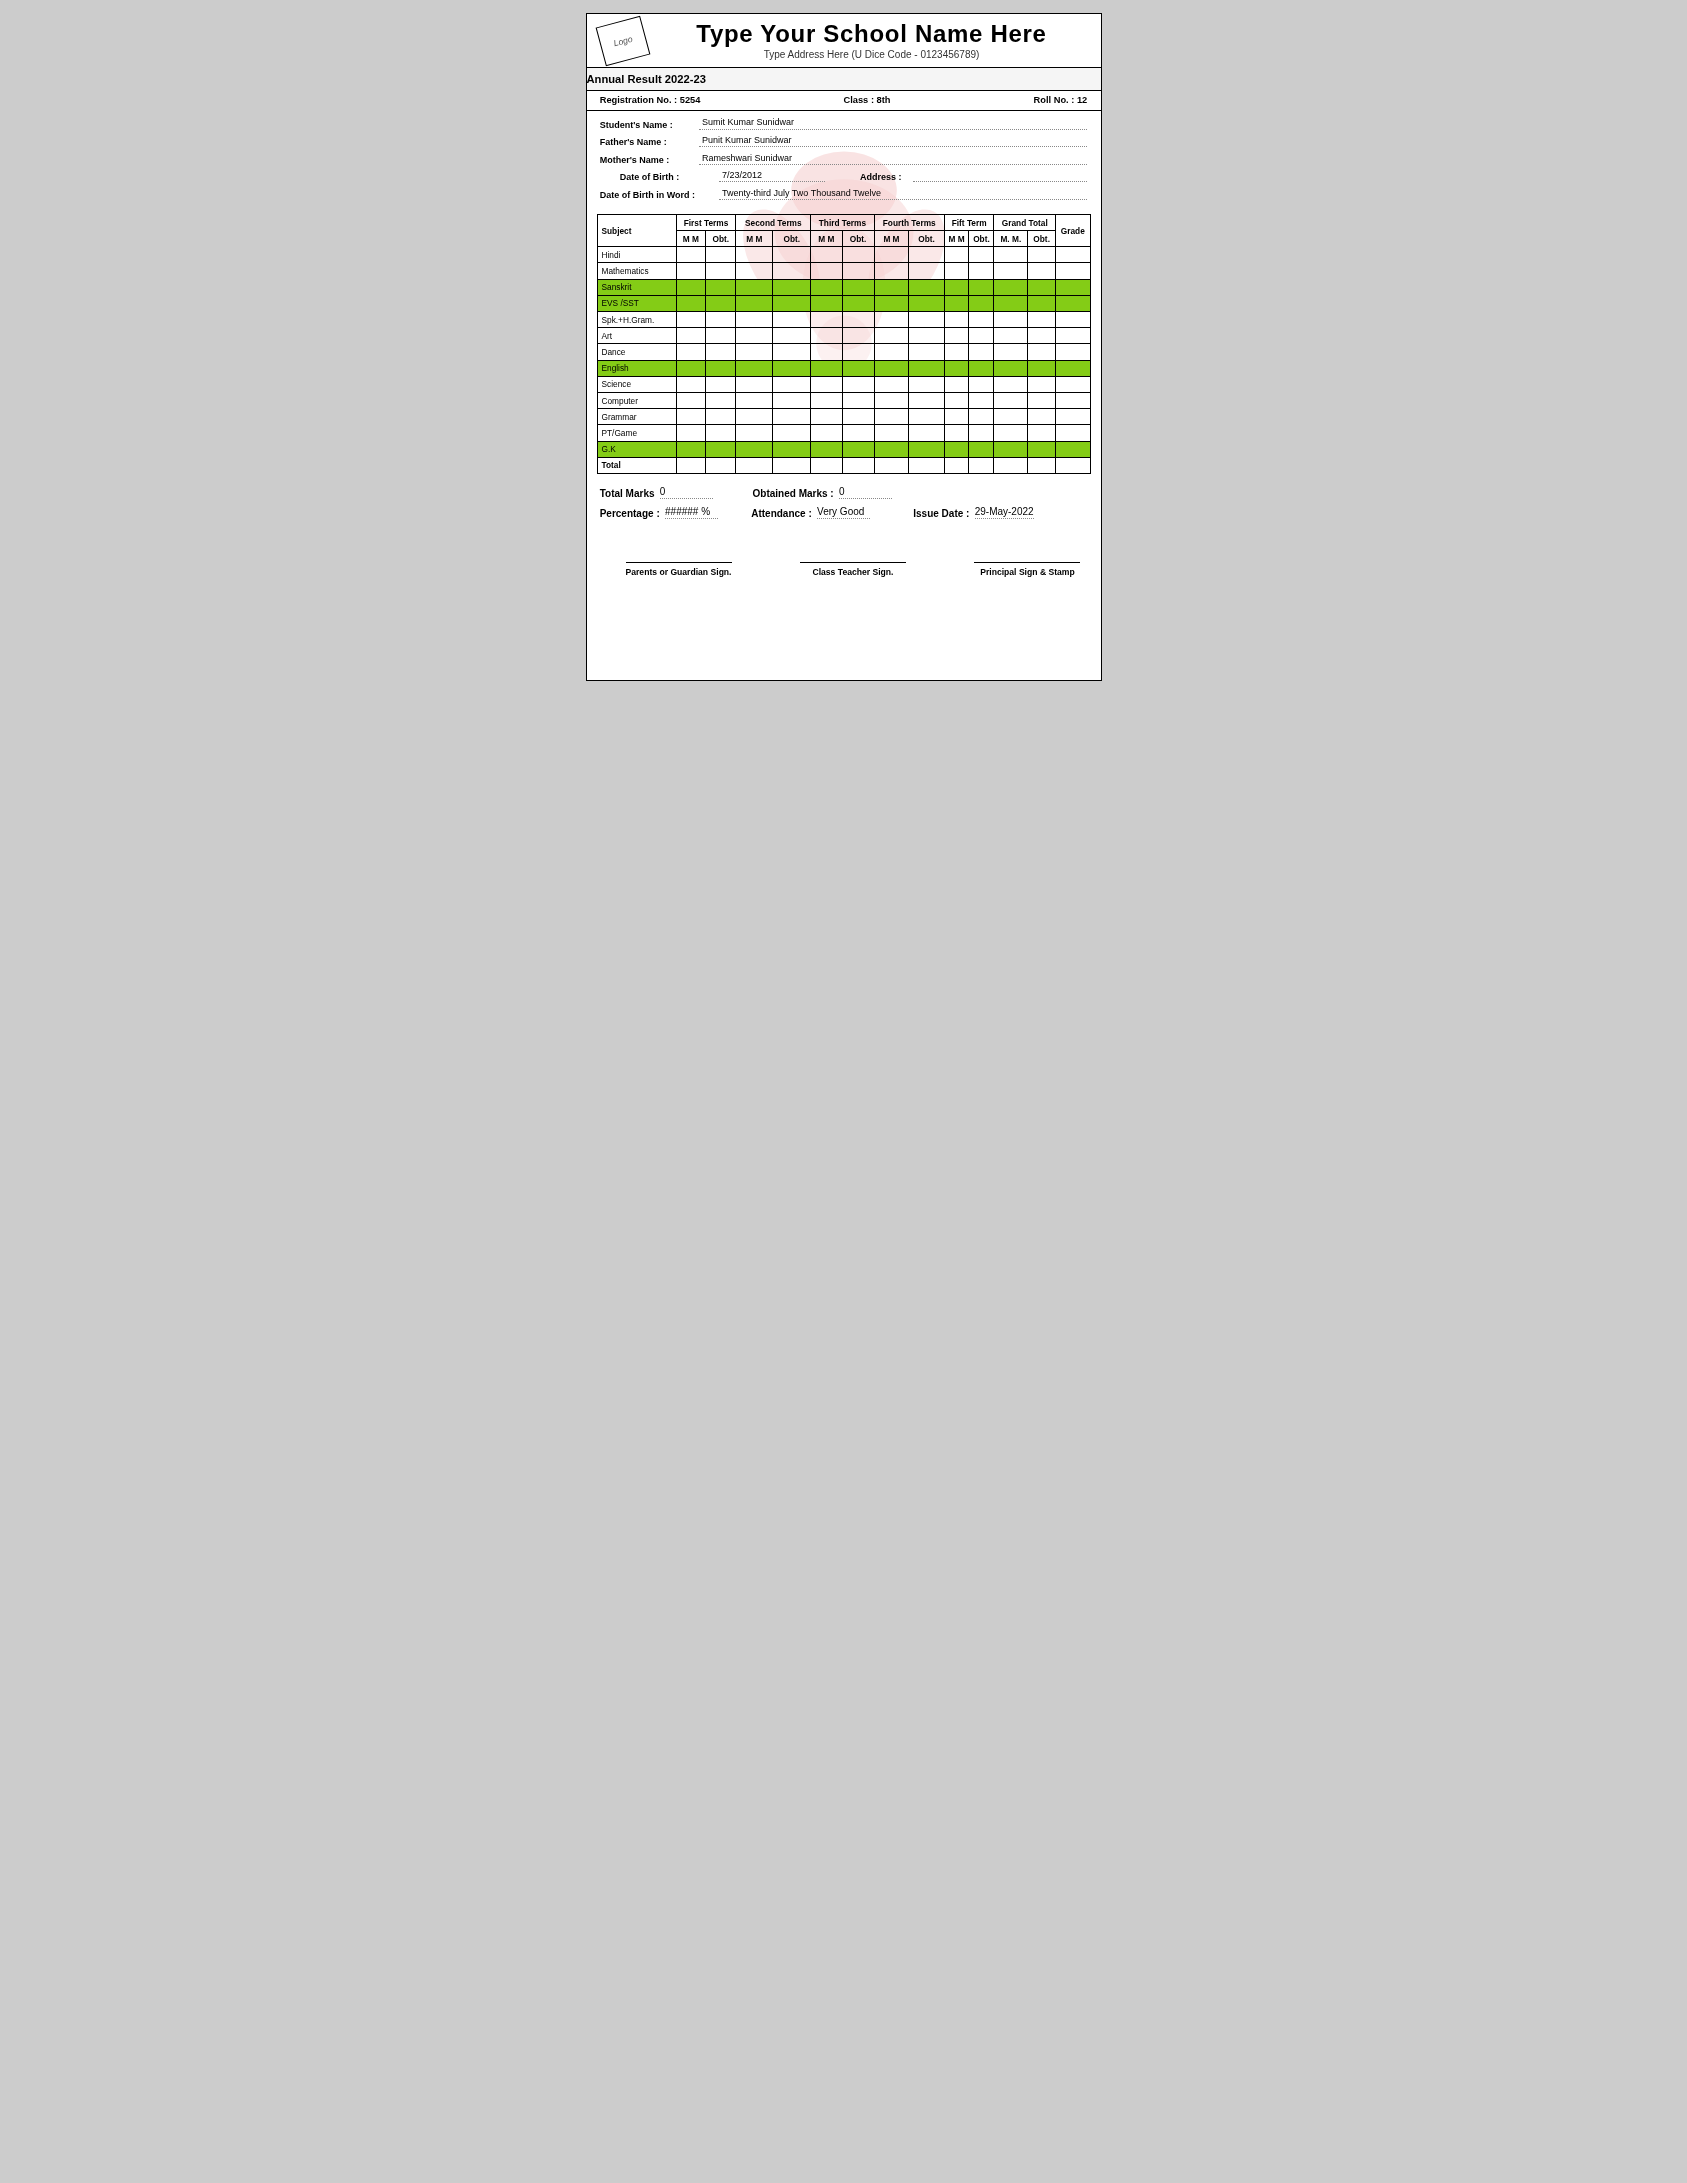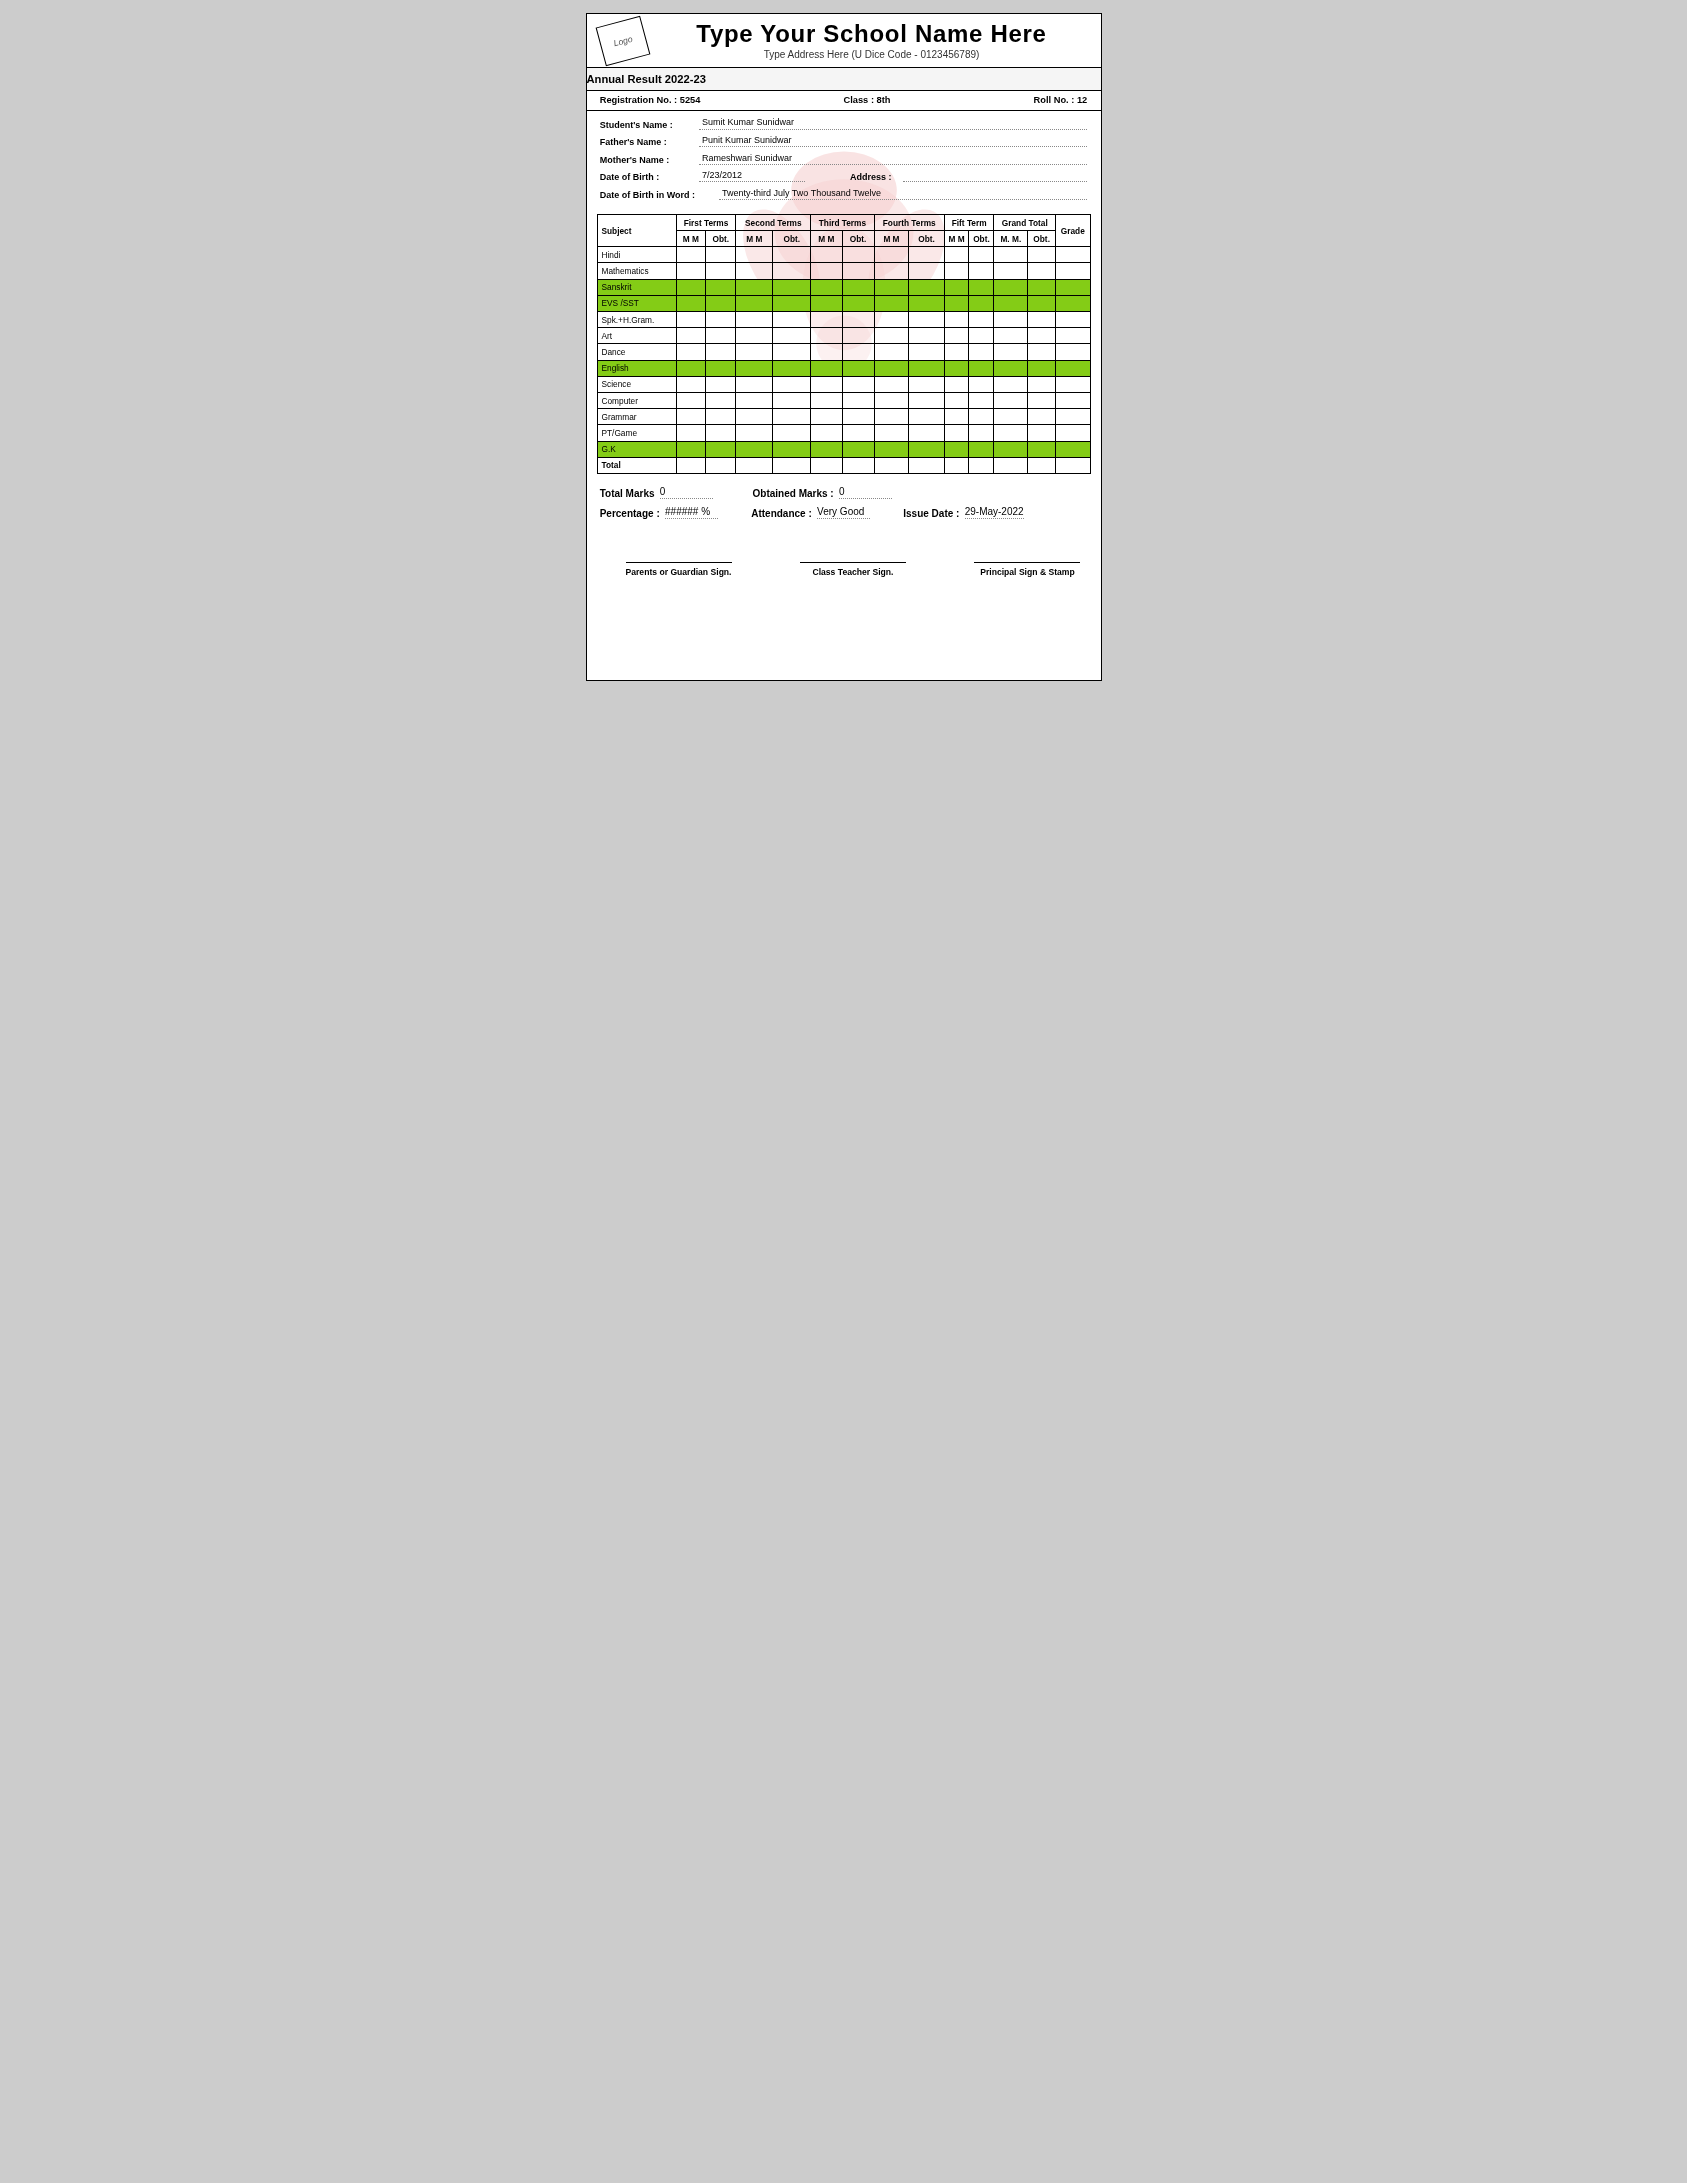--- a/index.html
+++ b/index.html
@@ -124,20 +124,21 @@
       flex: 1;
       padding-bottom: 1.3px;
       padding-left: 3.3px;
     }
     .info-row-split {
       display: flex;
       align-items: flex-end;
       margin-bottom: 5.3px;
       font-size: 9px;
       gap: 13.2px;
+      margin-left: 20px;
     }
     .info-pair {
       display: flex;
       align-items: flex-end;
       flex: 1;
     }
     .info-pair .info-value {
       flex: 1;
     }
 
@@ -570,21 +571,21 @@
     </div>
     <div class="stats-row">
       <div class="stat-item">
         <span class="stat-label">Percentage :</span>
         <span class="stat-value">###### %</span>
       </div>
       <div class="stat-item" style="margin-left:20px;">
         <span class="stat-label">Attendance :</span>
         <span class="stat-value">Very Good</span>
       </div>
-      <div class="stat-item" style="margin-left:20px;">
+      <div class="stat-item" style="margin-left:30px;">
         <span class="stat-label">Issue Date :</span>
         <span class="stat-value">29-May-2022</span>
       </div>
     </div>
   </div>
 
   <div class="signatures">
     <div class="sig-item">
       <div class="sig-line"></div>
       <span>Parents or Guardian Sign.</span>

